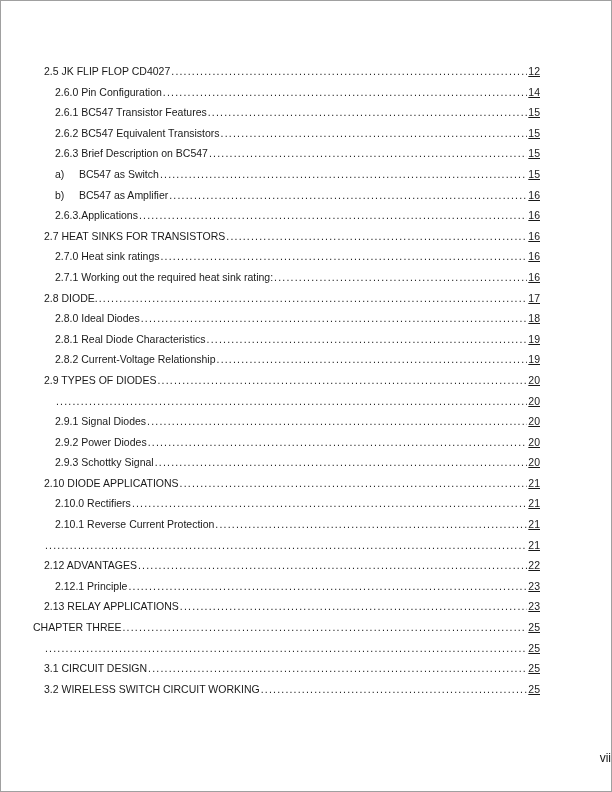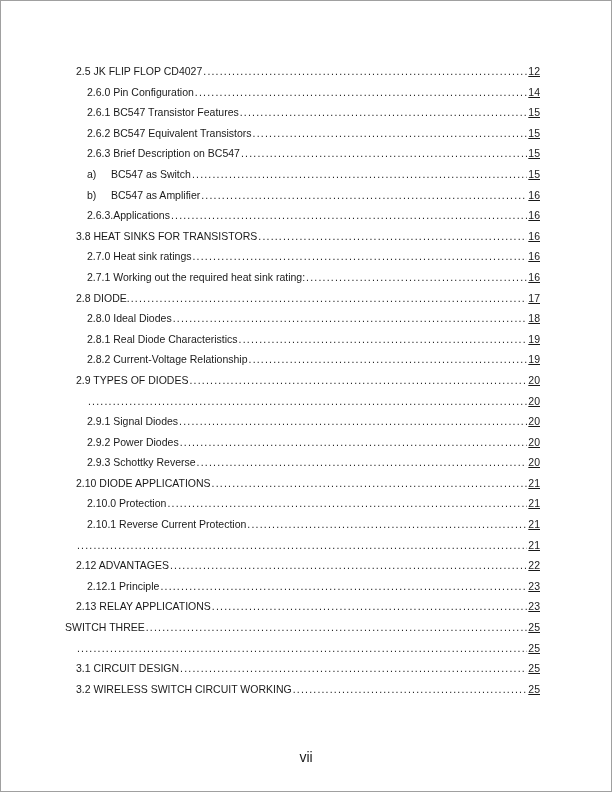--- a/index.html
+++ b/index.html
@@ -8,21 +8,21 @@
     background: #e8e8e8;
   }
   .page {
     position: relative;
     width: 612px;
     height: 792px;
     margin: 0 auto;
     background: #ffffff;
     border: 1px solid #a0a0a0;
     box-sizing: border-box;
-    padding: 60px 71px 0 64px;
+    padding: 60px 71px 0 32px;
     font-family: "Liberation Sans", sans-serif;
     color: #1a1a1a;
     overflow: hidden;
   }
   .toc {
     width: 100%;
   }
   .toc-row {
     display: flex;
     align-items: baseline;
@@ -54,22 +54,22 @@
     flex: 0 0 auto;
     white-space: nowrap;
     text-align: right;
     text-decoration: underline;
   }
   .footer {
     position: absolute;
     bottom: 26px;
     left: 0;
     right: 0;
-    text-align: center;
-    font-size: 14px;
+    text-align: right;
+    font-size: 12px;
   }
 </style>
 </head>
 <body>
 
 <div class="page">
 
   <div class="toc">
   <div class="toc-row level-1">
     <span class="toc-label">2.5 JK FLIP FLOP CD4027</span>
@@ -114,21 +114,21 @@
     <span class="toc-page">16</span>
   </div>
 
   <div class="toc-row level-2">
     <span class="toc-label">2.6.3.Applications</span>
     <span class="toc-leader"></span>
     <span class="toc-page">16</span>
   </div>
 
   <div class="toc-row level-1">
-    <span class="toc-label">3.8 HEAT SINKS FOR TRANSISTORS</span>
+    <span class="toc-label">2.7 HEAT SINKS FOR TRANSISTORS</span>
     <span class="toc-leader"></span>
     <span class="toc-page">16</span>
   </div>
 
   <div class="toc-row level-2">
     <span class="toc-label">2.7.0 Heat sink ratings</span>
     <span class="toc-leader"></span>
     <span class="toc-page">16</span>
   </div>
 
@@ -179,33 +179,33 @@
     <span class="toc-page">20</span>
   </div>
 
   <div class="toc-row level-2">
     <span class="toc-label">2.9.2 Power Diodes</span>
     <span class="toc-leader"></span>
     <span class="toc-page">20</span>
   </div>
 
   <div class="toc-row level-2">
-    <span class="toc-label">2.9.3 Schottky Reverse</span>
+    <span class="toc-label">2.9.3 Schottky Signal</span>
     <span class="toc-leader"></span>
     <span class="toc-page">20</span>
   </div>
 
   <div class="toc-row level-1">
     <span class="toc-label">2.10 DIODE APPLICATIONS</span>
     <span class="toc-leader"></span>
     <span class="toc-page">21</span>
   </div>
 
   <div class="toc-row level-2">
-    <span class="toc-label">2.10.0 Protection</span>
+    <span class="toc-label">2.10.0 Rectifiers</span>
     <span class="toc-leader"></span>
     <span class="toc-page">21</span>
   </div>
 
   <div class="toc-row level-2">
     <span class="toc-label">2.10.1 Reverse Current Protection</span>
     <span class="toc-leader"></span>
     <span class="toc-page">21</span>
   </div>
 
@@ -226,21 +226,21 @@
     <span class="toc-page">23</span>
   </div>
 
   <div class="toc-row level-1">
     <span class="toc-label">2.13 RELAY APPLICATIONS</span>
     <span class="toc-leader"></span>
     <span class="toc-page">23</span>
   </div>
 
   <div class="toc-row level-0">
-    <span class="toc-label">SWITCH THREE</span>
+    <span class="toc-label">CHAPTER THREE</span>
     <span class="toc-leader"></span>
     <span class="toc-page">25</span>
   </div>
 
   <div class="toc-row level-1">
     <span class="toc-leader"></span>
     <span class="toc-page">25</span>
   </div>
 
   <div class="toc-row level-1">

